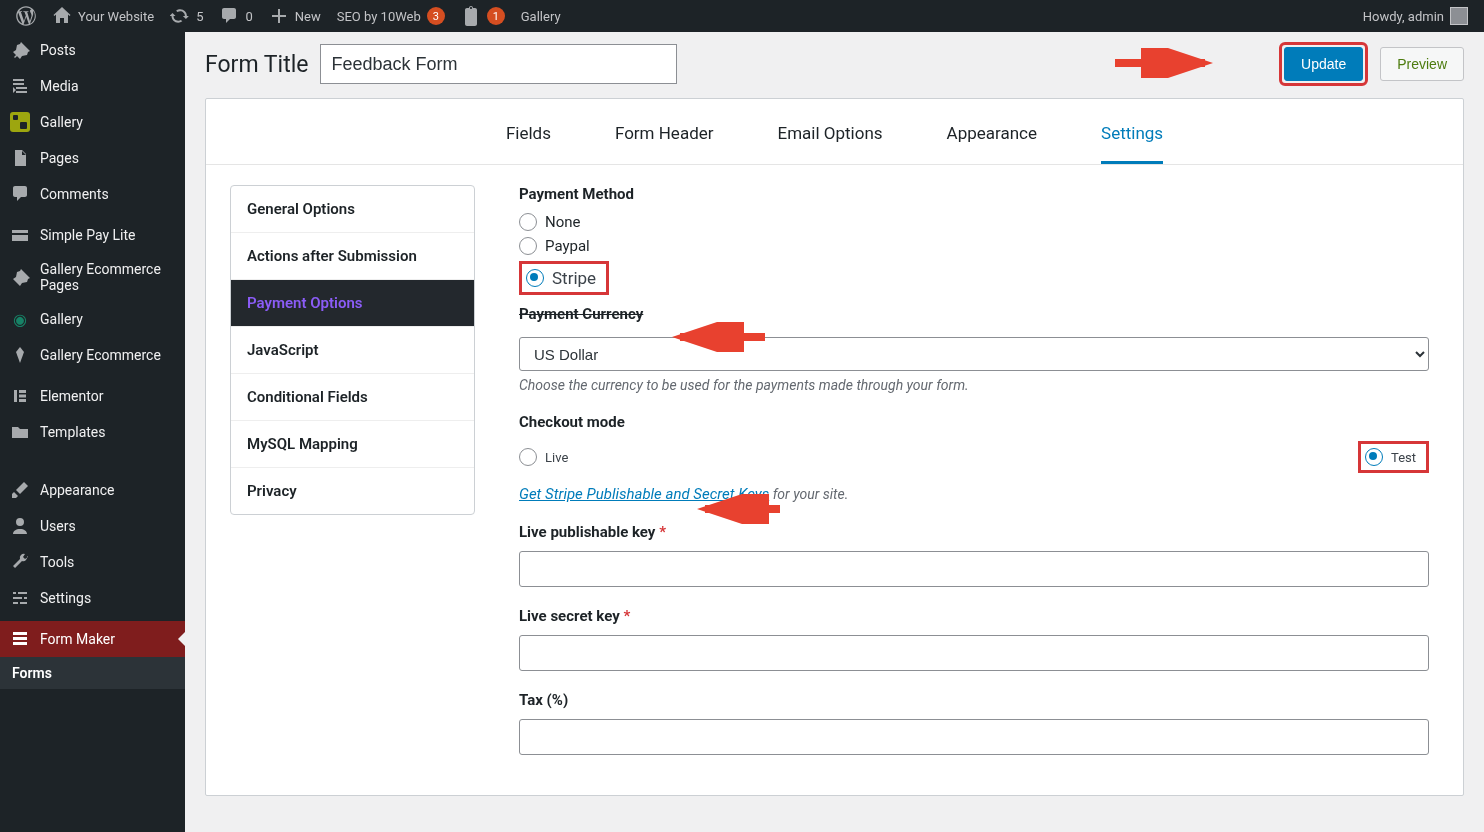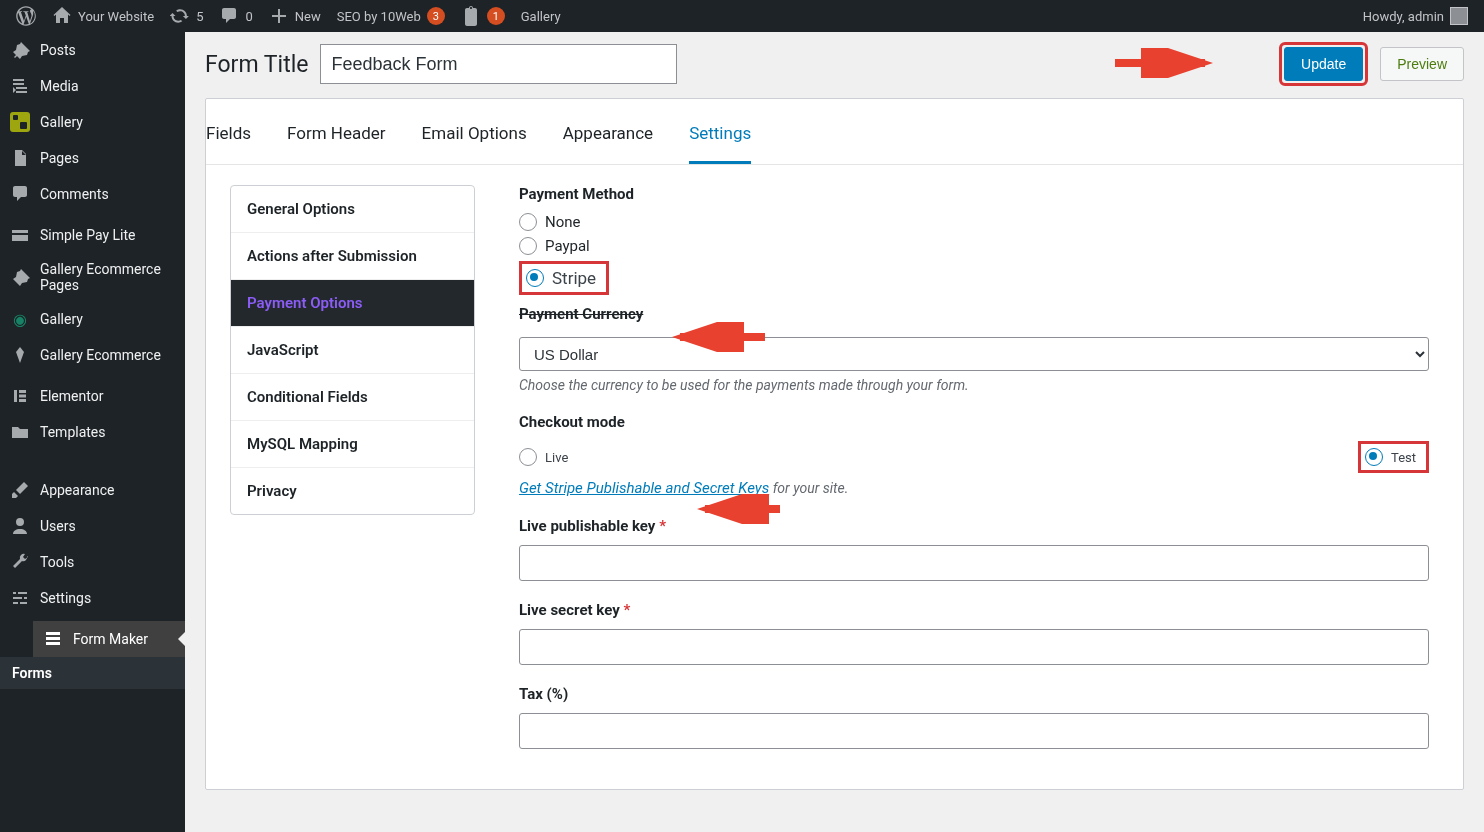--- a/index.html
+++ b/index.html
@@ -13,39 +13,39 @@
 .adminbar .ab-badge { background: #d63638; color: #fff; border-radius: 10px; min-width: 18px; height: 18px; display: inline-flex; align-items: center; justify-content: center; font-size: 11px; padding: 0 5px; }
 .adminbar .ab-badge.orange { background: #d54e21; }
 .adminbar .right { display: flex; align-items: center; }
 .adminbar svg { width: 20px; height: 20px; fill: #a7aaad; }
 .avatar-sq { width: 18px; height: 18px; background: #8c8f94; border: 1px solid #c3c4c7; }
 
 
 .adminmenu { position: absolute; top: 32px; left: 0; width: 185px; bottom: 0; background: #1d2327; color: #f0f0f1; overflow-y: auto; }
 .adminmenu .mi { display: flex; align-items: center; padding: 8px 10px; gap: 10px; color: #f0f0f1; cursor: pointer; font-size: 14px; min-height: 36px; }
 .adminmenu .mi svg, .adminmenu .mi .dashicon { width: 20px; height: 20px; fill: #a7aaad; flex-shrink: 0; }
-.adminmenu .mi.current { background: #404040; color: #fff; position: relative; margin-left: 33px; }
+.adminmenu .mi.current { background: #7f1d1d; color: #fff; position: relative; }
 .adminmenu .mi.current svg { fill: #fff; }
 .adminmenu .mi.current::after { content: ""; position: absolute; right: -1px; top: 50%; transform: translateY(-50%); border: 8px solid transparent; border-right-color: #f0f0f1; }
 .adminmenu .sep { height: 5px; }
 .adminmenu .submenu { background: #2c3338; }
 .adminmenu .submenu .sub { padding: 8px 12px; font-size: 14px; color: #fff; cursor: pointer; font-weight: 600; }
 
 
 .wpcontent { position: absolute; left: 185px; top: 32px; right: 0; bottom: 0; overflow-y: auto; padding: 10px 20px 0 20px; }
 .topbar { display: flex; align-items: center; margin-bottom: 12px; }
 .topbar h1 { font-size: 23px; font-weight: 400; color: #1d2327; margin-right: 12px; }
 .title-input { height: 40px; width: 357px; border: 1px solid #8c8f94; background: #fff; font-size: 18px; padding: 0 10px; color: #2c3338; }
 .spacer { flex: 1; }
 .btn { border: 1px solid #c3c4c7; background: #f6f7f7; padding: 8px 16px; font-size: 14px; border-radius: 3px; cursor: pointer; color: #4d7c0f; }
 .btn-primary { background: #007cba; border-color: #007cba; color: #fff; }
 .btn-wrap-highlight { border: 3px solid #d63638; border-radius: 6px; padding: 2px; display: inline-block; margin-right: 12px; }
 
 .panel { background: #fff; border: 1px solid #ccd0d4; border-radius: 2px; }
-.tabs { display: flex; gap: 36px; border-bottom: 1px solid #e5e5e5; padding: 20px 0 0 0; }
+.tabs { display: flex; justify-content: center; gap: 64px; border-bottom: 1px solid #e5e5e5; padding: 20px 0 0 0; }
 .tab { font-size: 17px; color: #1d2327; padding: 4px 0 18px 0; cursor: pointer; border-bottom: 3px solid transparent; }
 .tab.active { color: #007cba; border-bottom-color: #007cba; }
 
 .body { display: flex; padding: 20px 24px; gap: 44px; align-items: flex-start; }
 .side-panel { width: 245px; background: #fff; border: 1px solid #ccd0d4; border-radius: 4px; overflow: hidden; }
 .side-item { padding: 14px 16px; font-size: 15px; font-weight: 600; color: #1d2327; border-bottom: 1px solid #eee; cursor: pointer; }
 .side-item:last-child { border-bottom: none; }
 .side-item.active { background: #23282d; color: #8b5cf6; }
 
 .form-area { flex: 1; padding-right: 10px; }
@@ -303,21 +303,21 @@
               <input type="radio" name="cm" class="radio" style="">
               <span>Live</span>
             </label>
             <span class="highlight-box">
               <label class="radio-inline">
                 <input type="radio" name="cm" class="radio" checked="" style="">
                 <span>Test</span>
               </label>
             </span>
           </div>
-          <div style="margin-top:6px; font-size:15px;">
+          <div style="margin-top:12px; font-size:15px;">
             <a class="link">Get Stripe Publishable and Secret Keys</a><span class="hint" style="display:inline;"> for your site.</span>
           </div>
         </div>
 
         <div class="fgroup">
           <span class="flabel">
             <span>Live publishable key </span><span class="req">*</span>
           </span>
           <input class="txt-input" type="text" style="">
         </div>

